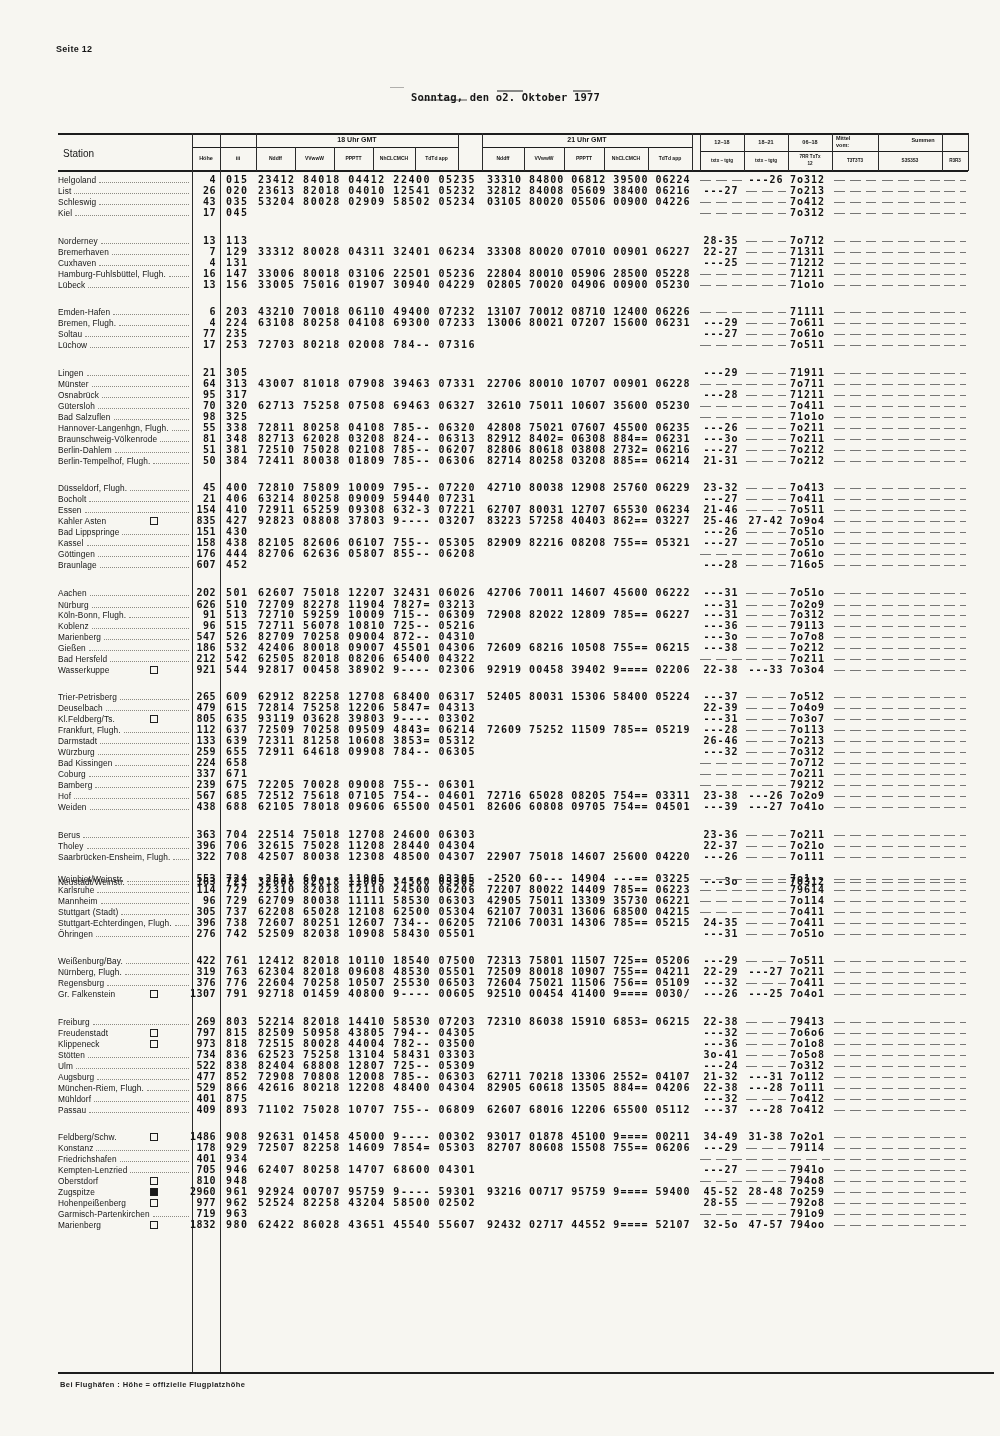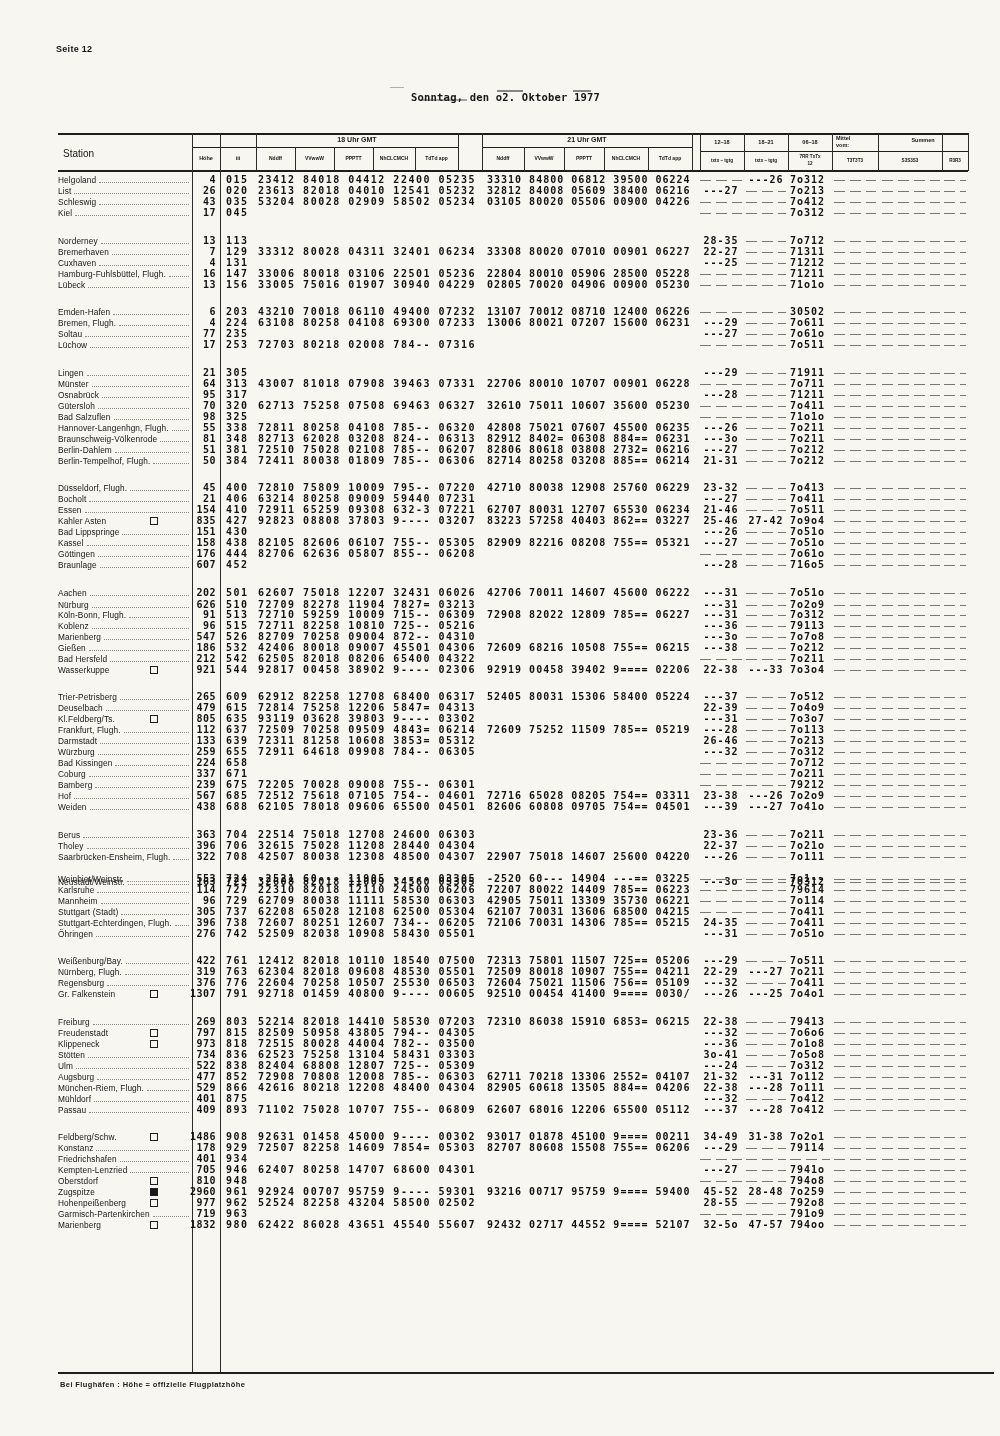--- a/index.html
+++ b/index.html
@@ -261,21 +261,21 @@
       <div class="cell name">
         <div class="nm">Emden-Hafen</div>
         <div class="lead"></div>
       </div>
       <div class="cell mono hoehe">6</div>
       <div class="cell mono iii">203</div>
       <div class="cell mono o18">43210 70018 06110 49400 07232</div>
       <div class="cell mono o21">13107 70012 08710 12400 06226</div>
       <div class="dash" style="left: 700px; width: 42px;"></div>
       <div class="dash" style="left: 746px; width: 40px;"></div>
-      <div class="cell mono rr">30502</div>
+      <div class="cell mono rr">71111</div>
       <div class="dash" style="left: 834px; width: 42px;"></div>
       <div class="dash" style="left: 882px; width: 58px;"></div>
       <div class="dash" style="left: 944px; width: 22px;"></div>
     </div>
     <div class="row" style="top: 317px;">
       <div class="cell name">
         <div class="nm">Bremen, Flugh.</div>
         <div class="lead"></div>
       </div>
       <div class="cell mono hoehe">4</div>
@@ -625,21 +625,21 @@
       <div class="dash" style="left: 882px; width: 58px;"></div>
       <div class="dash" style="left: 944px; width: 22px;"></div>
     </div>
     <div class="row" style="top: 619.5px;">
       <div class="cell name">
         <div class="nm">Koblenz</div>
         <div class="lead"></div>
       </div>
       <div class="cell mono hoehe">96</div>
       <div class="cell mono iii">515</div>
-      <div class="cell mono o18">72711 82258 10810 725-- 05216</div>
+      <div class="cell mono o18">72711 56078 10810 725-- 05216</div>
       <div class="cell mono t1">---36</div>
       <div class="dash" style="left: 746px; width: 40px;"></div>
       <div class="cell mono rr">79113</div>
       <div class="dash" style="left: 834px; width: 42px;"></div>
       <div class="dash" style="left: 882px; width: 58px;"></div>
       <div class="dash" style="left: 944px; width: 22px;"></div>
     </div>
     <div class="row" style="top: 630.5px;">
       <div class="cell name">
         <div class="nm">Marienberg</div>

